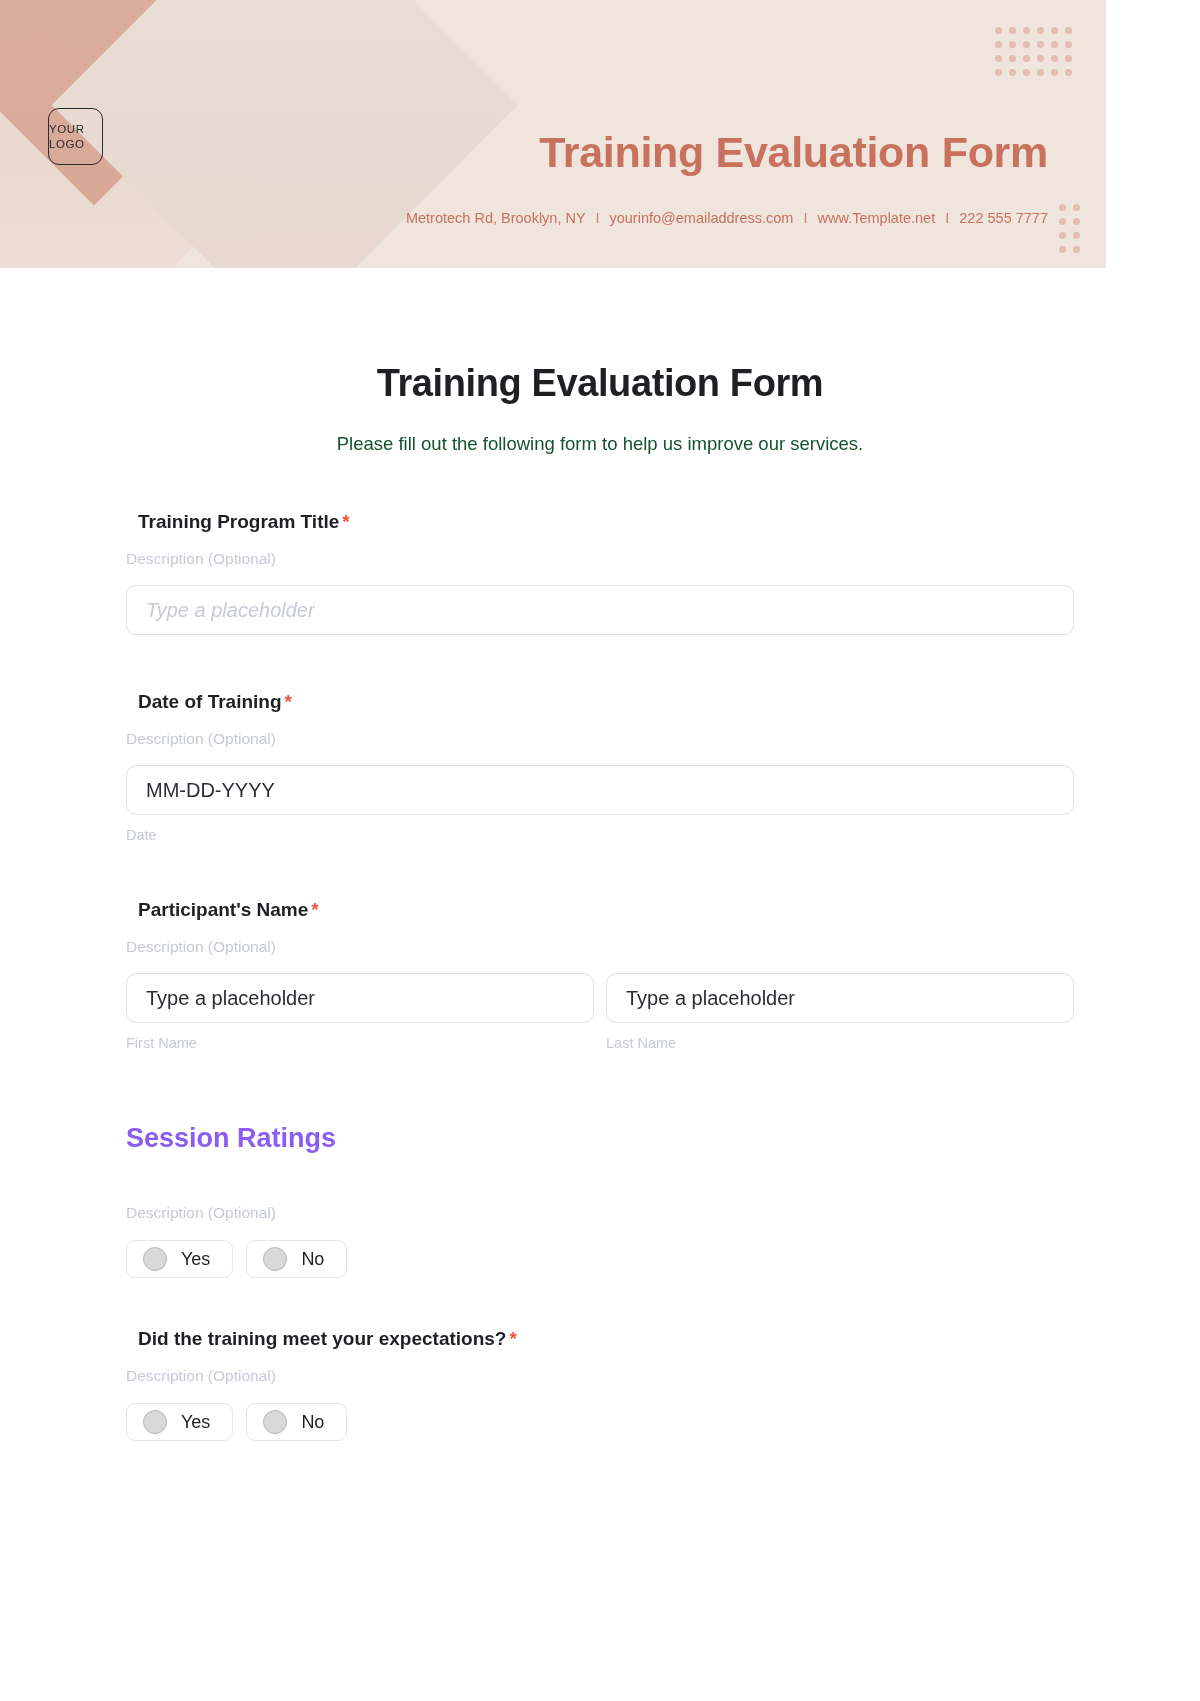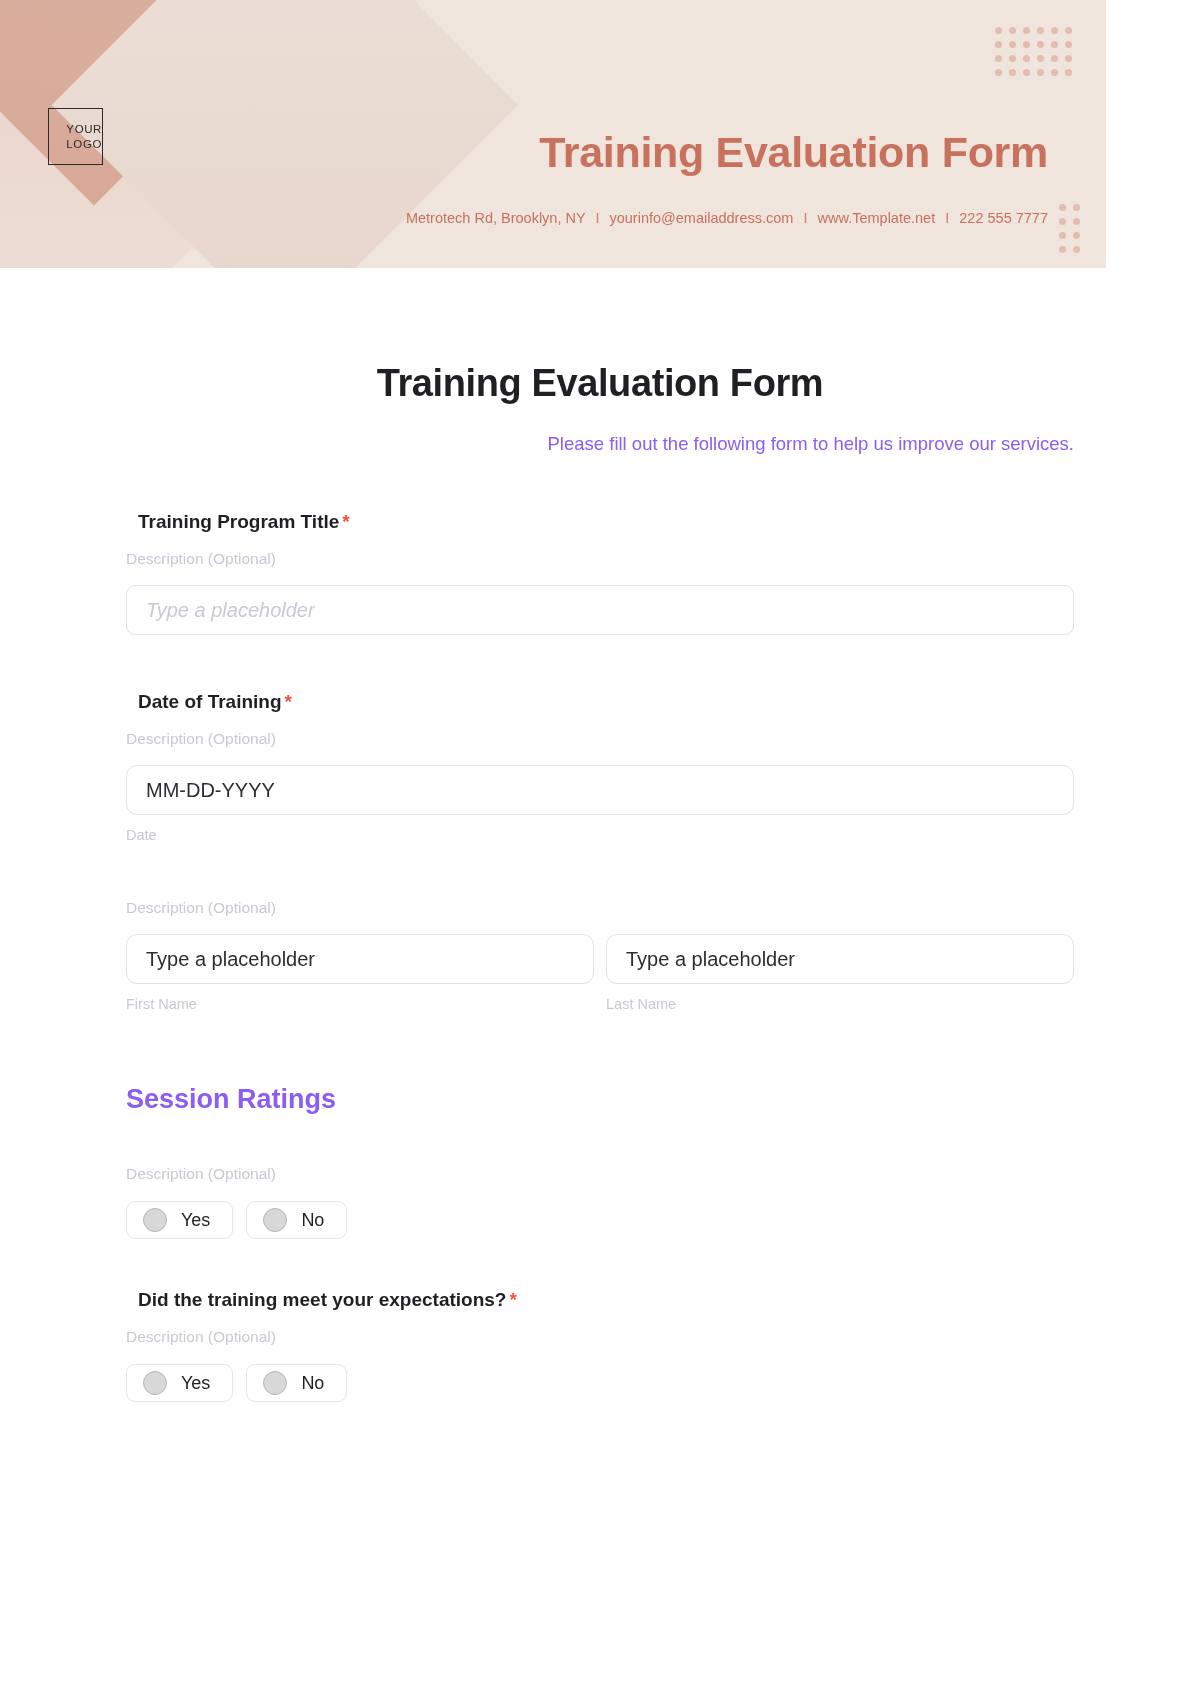--- a/index.html
+++ b/index.html
@@ -79,24 +79,24 @@
     transform: rotate(45deg);
   }
 
   .logo-box {
     position: absolute;
     left: 48px;
     top: 108px;
     width: 55px;
     height: 57px;
     border: 1.6px solid #2b2b2b;
-    border-radius: 0;
+    border-radius: 11px;
     display: flex;
     flex-direction: column;
-    align-items: flex-end;
+    align-items: flex-start;
     justify-content: center;
     line-height: 1.22;
     z-index: 5;
   }
   .logo-box span {
     font-size: 11.5px;
     letter-spacing: 0.6px;
     color: #2b2b2b;
     font-family: "Liberation Sans", sans-serif;
   }
@@ -160,23 +160,23 @@
   .form-title {
     text-align: center;
     font-size: 38px;
     font-weight: bold;
     color: #1f2023;
     margin-top: 94px;
     letter-spacing: -0.4px;
   }
 
   .form-subtitle {
-    text-align: right;
+    text-align: center;
     font-size: 18.5px;
-    color: #8b5cf6;
+    color: #14532d;
     margin-top: 28px;
   }
 
   .field-group { margin-top: 56px; }
 
   .field-label {
     font-size: 19px;
     font-weight: bold;
     color: #1f2023;
     margin-left: 12px;
@@ -356,20 +356,23 @@
         <span>Date of Training</span><span class="req">*</span>
       </div>
       <div class="field-desc">Description (Optional)</div>
       <div class="input-box filled">
         <span>MM-DD-YYYY</span>
       </div>
       <div class="sub-label">Date</div>
     </div>
 
     <div class="field-group">
+      <div class="field-label">
+        <span>Participant's Name</span><span class="req">*</span>
+      </div>
       <div class="field-desc">Description (Optional)</div>
       <div class="two-col">
         <div class="col">
           <div class="input-box filled">
             <span>Type a placeholder</span>
           </div>
           <div class="sub-label">First Name</div>
         </div>
         <div class="col">
           <div class="input-box filled">

